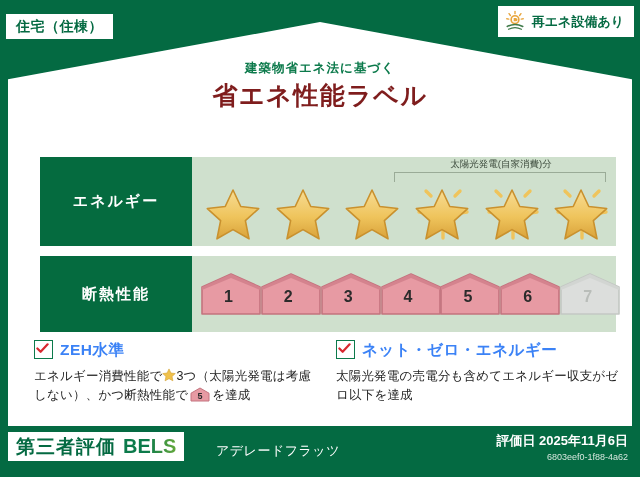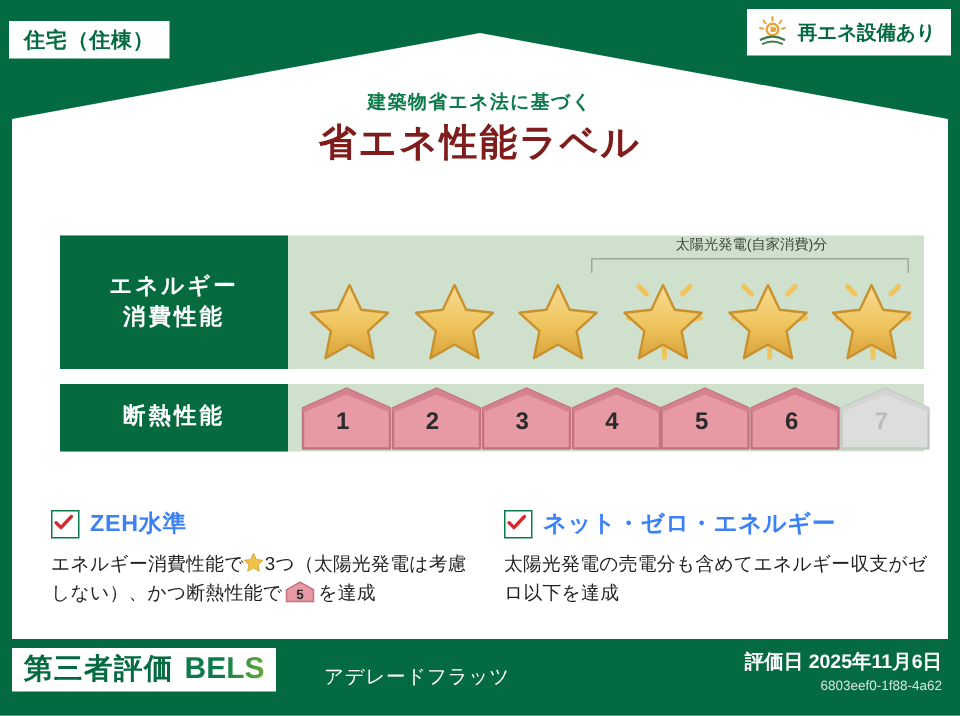--- a/index.html
+++ b/index.html
@@ -73,21 +73,21 @@
   .stars{
     position:absolute;left:0;right:0;top:24px;
     display:flex;align-items:center;justify-content:flex-start;
     padding-left:8px;gap:2px;
   }
   .star-cell{position:relative;width:68px;height:60px;}
   .star-svg{position:absolute;left:4px;top:6px;width:58px;height:55px;}
   .shine{position:absolute;left:0;top:0;width:68px;height:60px;}
 
   
-  .row-insul{height:45px;}
+  .row-insul{height:76px;}
   .houses{
     position:absolute;left:0;right:0;top:0;bottom:0;
     display:flex;align-items:center;padding-left:8px;gap:3px;
   }
   .hbadge{
     position:relative;width:62px;height:44px;
     display:flex;align-items:flex-end;justify-content:center;
   }
   .hbadge svg{position:absolute;left:0;top:0;width:62px;height:44px;}
   .hbadge span{
@@ -182,21 +182,20 @@
     <div class="title-wrap">
       <p class="title-sub">建築物省エネ法に基づく</p>
       <p class="title-main">省エネ性能ラベル</p>
     </div>
 
     <div class="rows">
 
       <div class="row row-energy">
         <div class="row-label">
           <span>エネルギー</span>
-          <span>消費性能</span>
         </div>
         <div class="row-body">
           <div class="solar-note">太陽光発電(自家消費)分</div>
           <div class="solar-bracket"></div>
           <div class="stars" id="stars-container">
               <div class="star-cell">
                 <svg class="star-svg" viewBox="0 0 24 24">
                   <defs>
                     <linearGradient id="sg" x1="0" y1="0" x2="0" y2="1">
                       <stop offset="0%" stop-color="#F7DC94"></stop>

